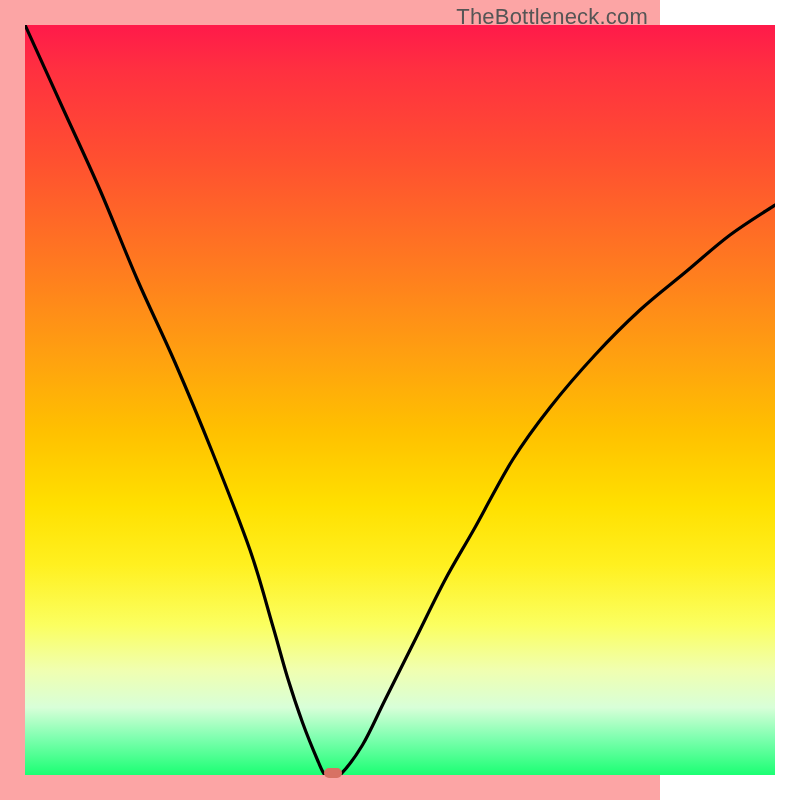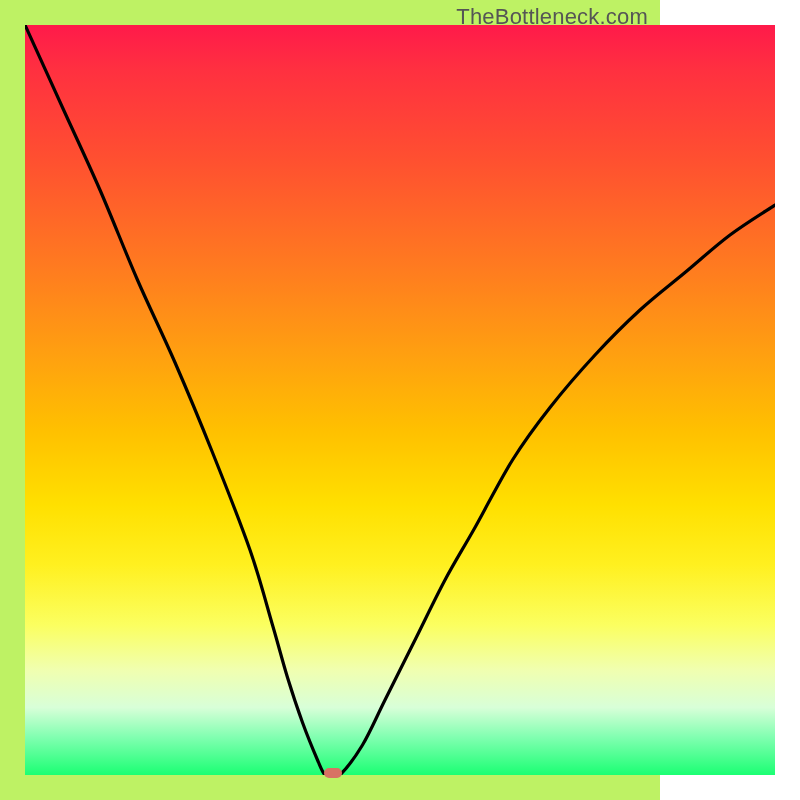--- a/index.html
+++ b/index.html
@@ -6,21 +6,21 @@
     margin: 0;
     padding: 0;
     width: 800px;
     height: 800px;
     overflow: hidden;
     font-family: Arial, sans-serif;
   }
   .frame {
     width: 660px;
     height: 800px;
-    background: #bef264;
+    background: #fca5a5;
     position: relative;
   }
   .plot-area {
     position: absolute;
     left: 25px;
     top: 25px;
     width: 750px;
     height: 750px;
     background: linear-gradient(to bottom,
       #ff1a4a 0%,

